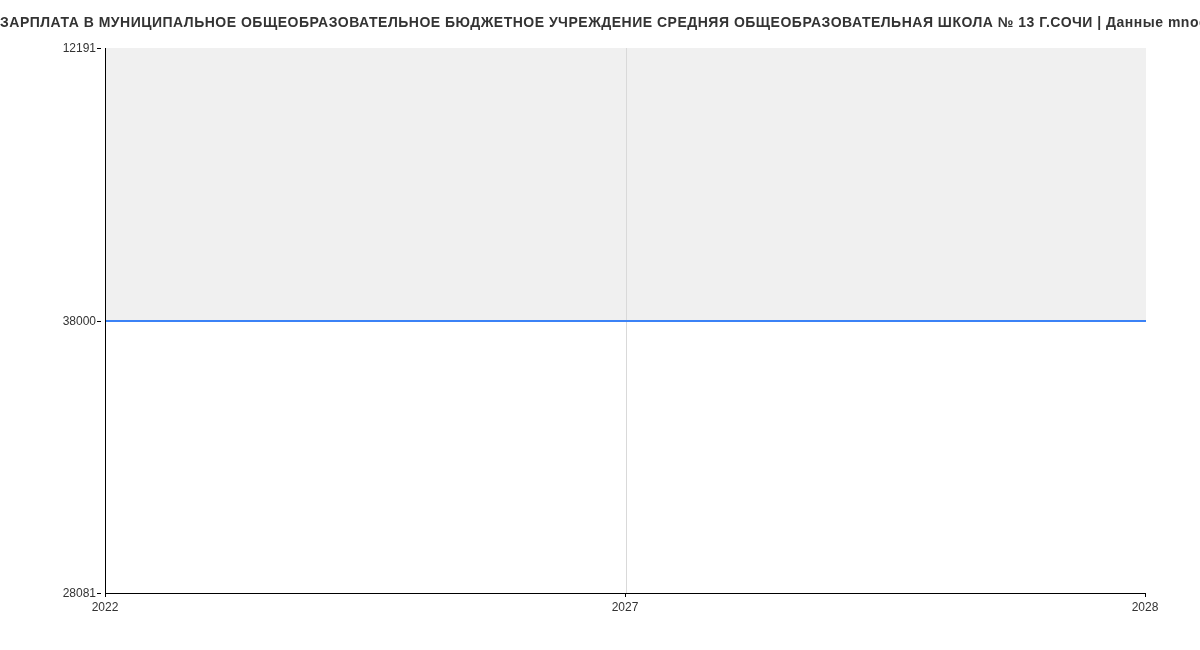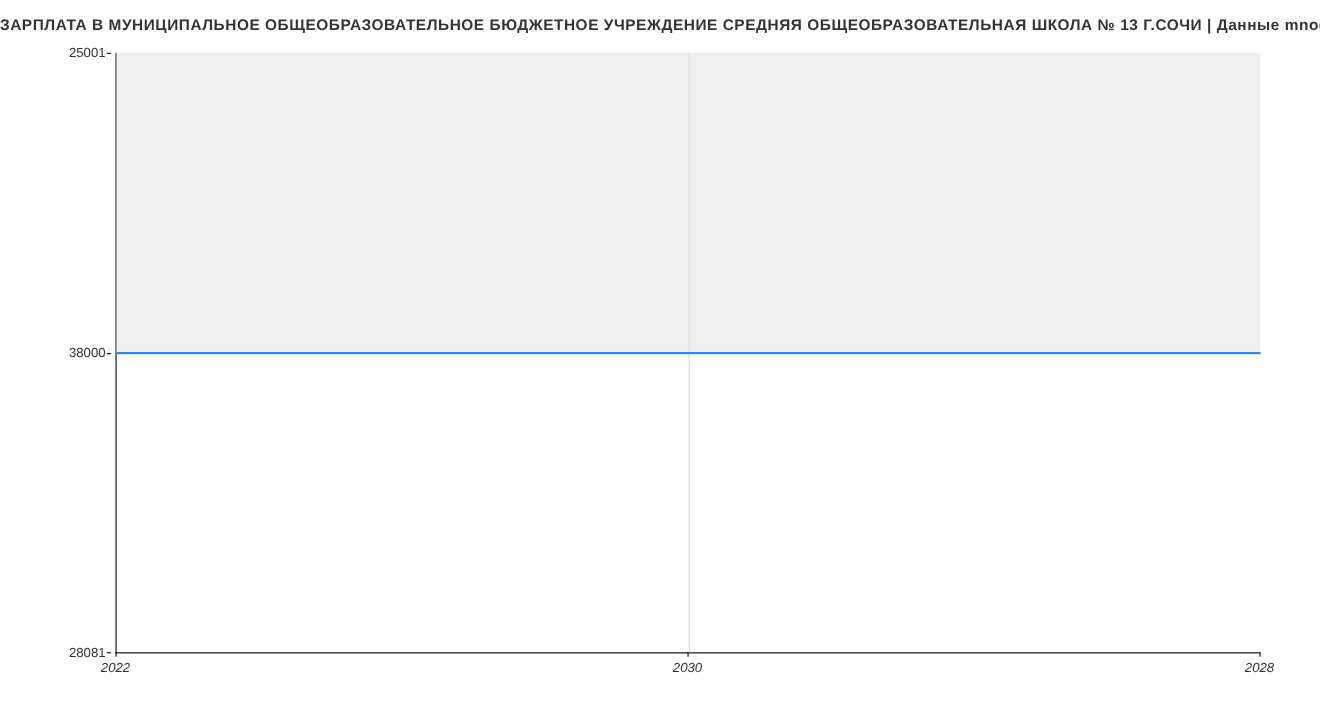--- a/index.html
+++ b/index.html
@@ -79,21 +79,20 @@
     width: 1px;
     height: 4px;
     background: #000000;
   }
   .x-label {
     position: absolute;
     top: 600px;
     font-size: 12px;
     color: #333333;
     transform: translateX(-50%);
-    font-style: italic;
   }
   .y-ticks-wrap {
     position: absolute;
     left: 0;
     top: 48px;
     width: 105px;
     height: 545px;
   }
   .x-ticks-wrap {
     position: absolute;
@@ -117,26 +116,26 @@
     <div class="grid-vline" style="left:50%"></div>
 
     <div class="data-line" style="top:50%"></div>
   </div>
 
   <div class="y-ticks-wrap">
     <div class="y-tick" style="top:0%"></div>
     <div class="y-tick" style="top:50%"></div>
     <div class="y-tick" style="top:100%"></div>
   </div>
-  <div class="y-label" style="top:48px">25001</div>
+  <div class="y-label" style="top:48px">12191</div>
   <div class="y-label" style="top:320.5px">38000</div>
   <div class="y-label" style="top:593px">28081</div>
 
   <div class="x-ticks-wrap">
     <div class="x-tick" style="left:0%"></div>
     <div class="x-tick" style="left:50%"></div>
     <div class="x-tick" style="left:100%"></div>
   </div>
   <div class="x-label" style="left:105px">2022</div>
-  <div class="x-label" style="left:625px">2030</div>
+  <div class="x-label" style="left:625px">2027</div>
   <div class="x-label" style="left:1145px">2028</div>
 
 </div>
 
 </body></html>

